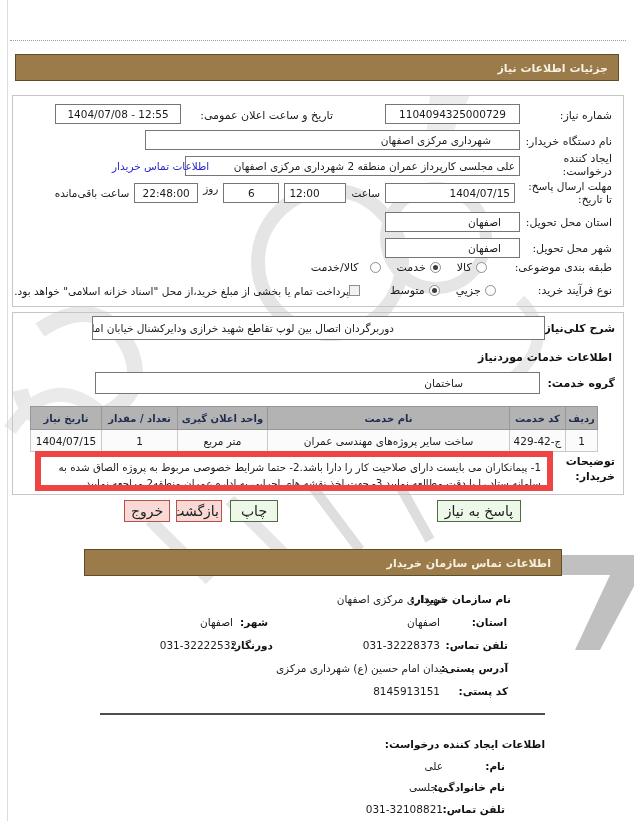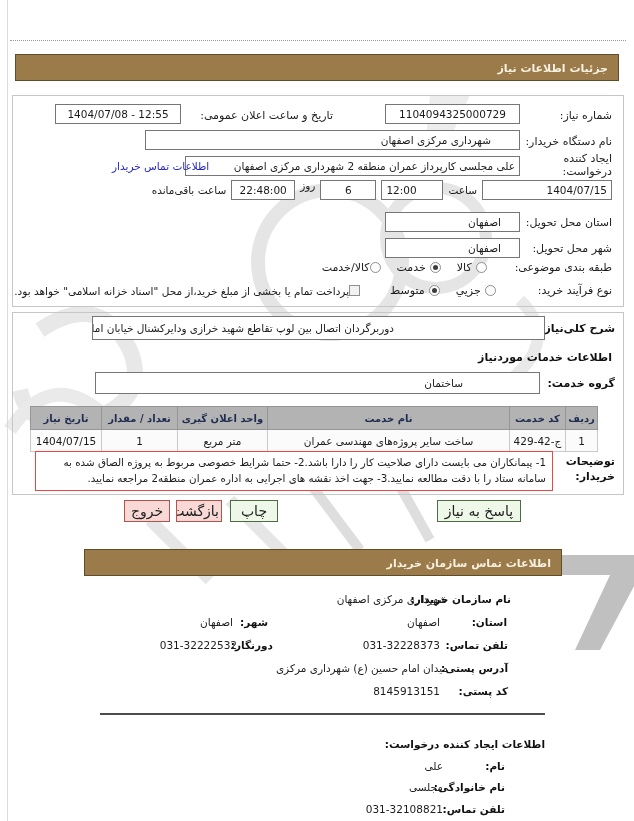--- a/index.html
+++ b/index.html
@@ -65,20 +65,21 @@
   <div class="fbox abs ltr" style="top:104px;left:55px;width:126px;text-align:center;">1404/07/08 - 12:55</div>
 
   <div class="lbl" style="top:135px;right:22px;">نام دستگاه خریدار:</div>
   <div class="fbox abs" style="top:130px;left:145px;width:375px;text-align:right;padding-left:28px;padding-right:28px;">شهرداری مرکزی اصفهان</div>
 
   <div class="lbl" style="top:152px;right:22px;width:70px;white-space:normal;line-height:13px;text-align:right;">ایجاد کننده درخواست:</div>
   <div class="fbox abs" style="top:156px;left:185px;width:335px;text-align:right;">علی مجلسی کارپرداز عمران منطقه 2 شهرداری مرکزی اصفهان</div>
   <div class="lbl link" style="top:160px;left:112px;font-size:10.5px;">اطلاعات تماس خریدار</div>
 
   <div class="row" style="top:180px;right:22px;gap:5px;">
+    <span style="width:92px;white-space:normal;line-height:13px;text-align:right;font-size:10.5px;display:inline-block;">مهلت ارسال پاسخ: تا تاریخ:</span>
     <span class="fbox ltr" style="width:130px;text-align:right;display:inline-block;">1404/07/15</span>
     <span style="font-size:10.5px;">ساعت</span>
     <span class="fbox ltr" style="width:62px;display:inline-block;">12:00</span>
     <span class="fbox" style="width:56px;text-align:center;display:inline-block;">6</span>
     <span style="font-size:10.5px;position:relative;top:-5px;">روز</span>
     <span class="fbox ltr" style="width:64px;text-align:center;display:inline-block;">22:48:00</span>
     <span style="font-size:10.5px;">ساعت باقی‌مانده</span>
   </div>
 
   <div class="lbl" style="top:216px;right:22px;">استان محل تحویل:</div>
@@ -90,21 +91,21 @@
   <div class="row" style="top:261px;right:22px;gap:16px;">
     <span style="margin-left:12px;">طبقه بندی موضوعی:</span>
     <span class="row" style="position:static;gap:4px;">
       <span class="radio"></span>
       <span>کالا</span>
     </span>
     <span class="row" style="position:static;gap:4px;">
       <span class="radio on"></span>
       <span>خدمت</span>
     </span>
-    <span class="row" style="position:static;gap:0;">
+    <span class="row" style="position:static;gap:11px;">
       <span class="radio"></span>
       <span>کالا/خدمت</span>
     </span>
   </div>
 
   <div class="row" style="top:284px;right:22px;gap:16px;">
     <span style="margin-left:26px;">نوع فرآیند خرید:</span>
     <span class="row" style="position:static;gap:4px;">
       <span class="radio"></span>
       <span>جزیي</span>
@@ -157,21 +158,21 @@
         <td>1</td>
         <td class="ltr">1404/07/15</td>
       </tr>
     </tbody>
   </table>
 
   <div class="blbl" style="top:454px;right:19px;line-height:15px;text-align:right;">
     <div>توضیحات</div>
     <div>خریدار:</div>
   </div>
-  <div class="abs" style="top:451px;left:35px;width:518px;height:40px;border:1px solid #ef4444;background:#fff;box-sizing:border-box;
+  <div class="abs" style="top:451px;left:35px;width:518px;height:40px;border:6px solid #ef4444;background:#fff;box-sizing:border-box;
        font-size:10.3px;line-height:16px;padding:2px 6px;text-align:right;overflow:hidden;">1- پیمانکاران می بایست دارای صلاحیت کار را دارا باشد.2- حتما شرایط خصوصی مربوط به پروژه الصاق شده به سامانه ستاد را با دقت مطالعه نمایید.3- جهت اخذ نقشه های اجرایی به اداره عمران منطقه2 مراجعه نمایید.</div>
 
   <button class="btn green" style="left:437px;width:84px;">پاسخ به نیاز</button>
   <button class="btn green" style="left:230px;width:48px;">چاپ</button>
   <button class="btn pink" style="left:176px;width:46px;">بازگشت</button>
   <button class="btn pink" style="left:124px;width:46px;">خروج</button>
 
   <div class="bar" style="top:549px;left:84px;width:478px;">اطلاعات تماس سازمان خریدار</div>
 
   <div class="blbl" style="top:593px;right:123px;font-size:10.5px;">نام سازمان خریدار:</div>

